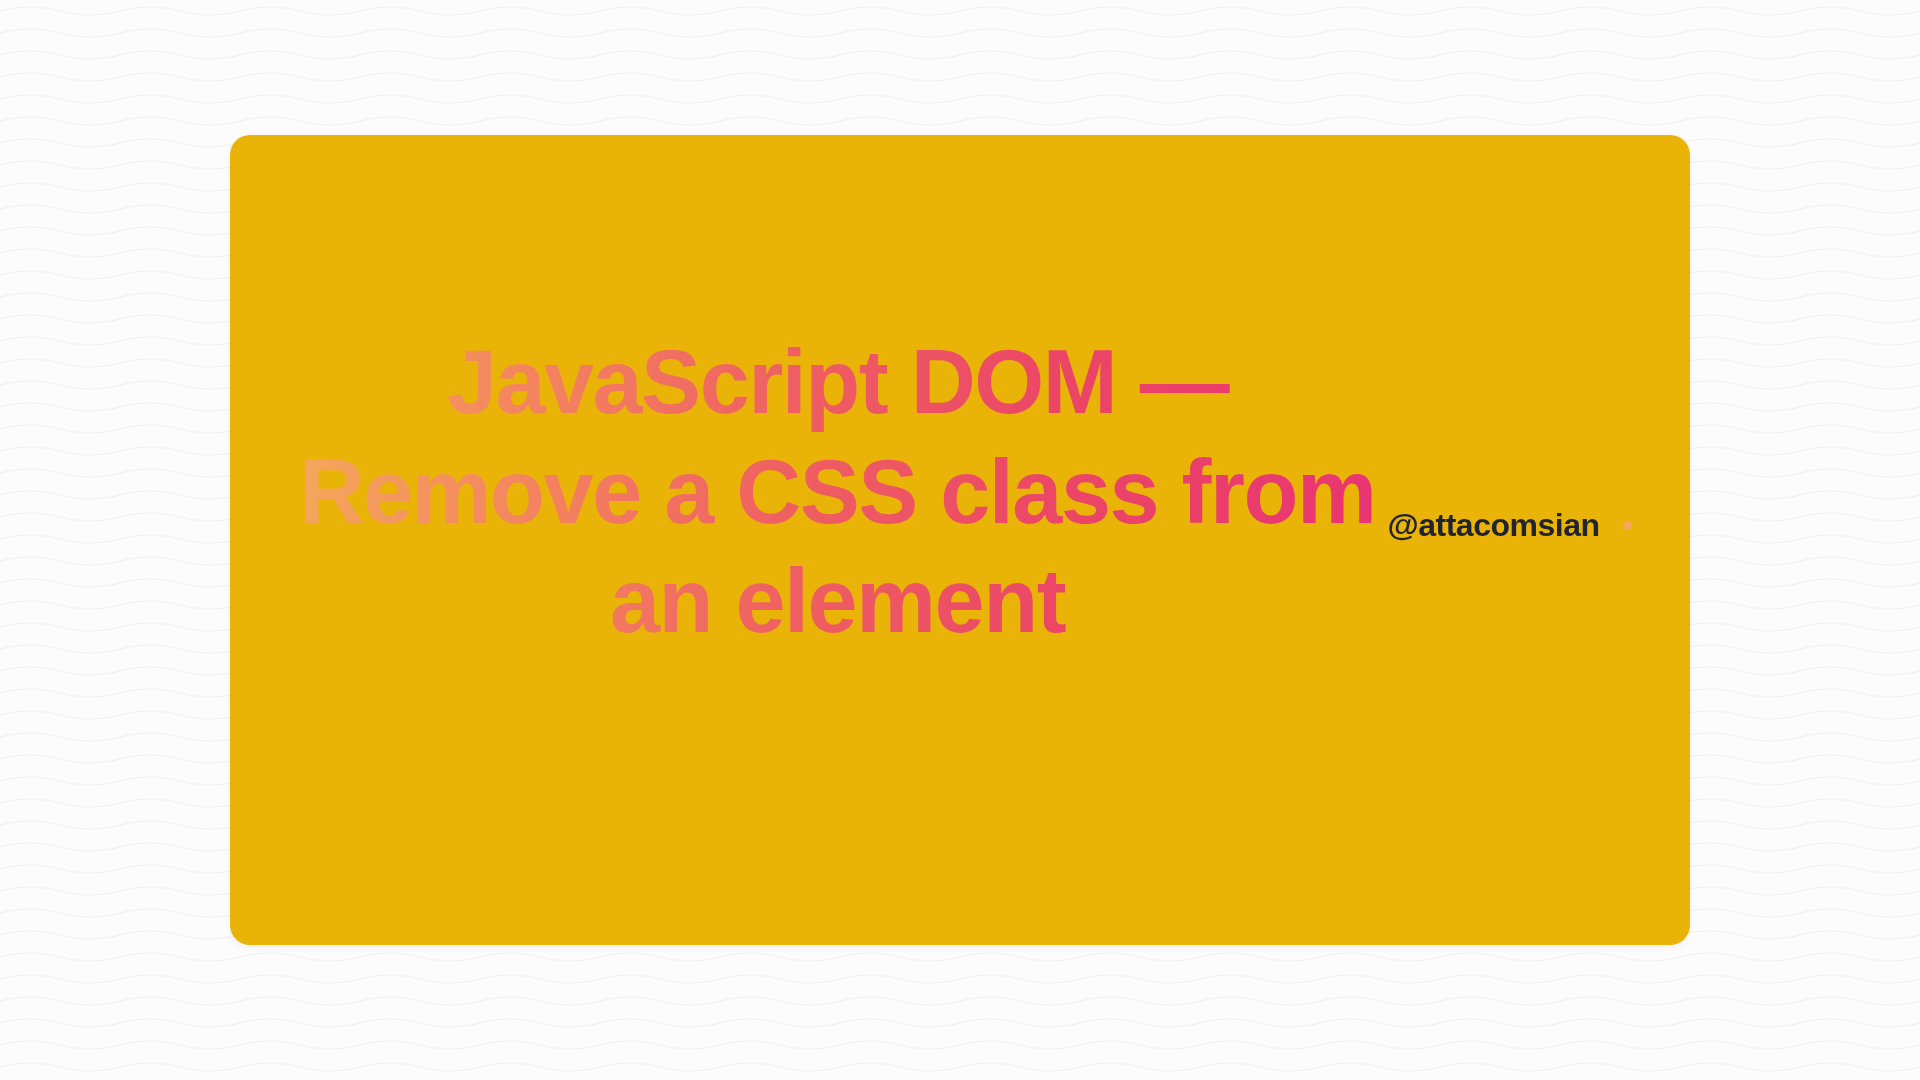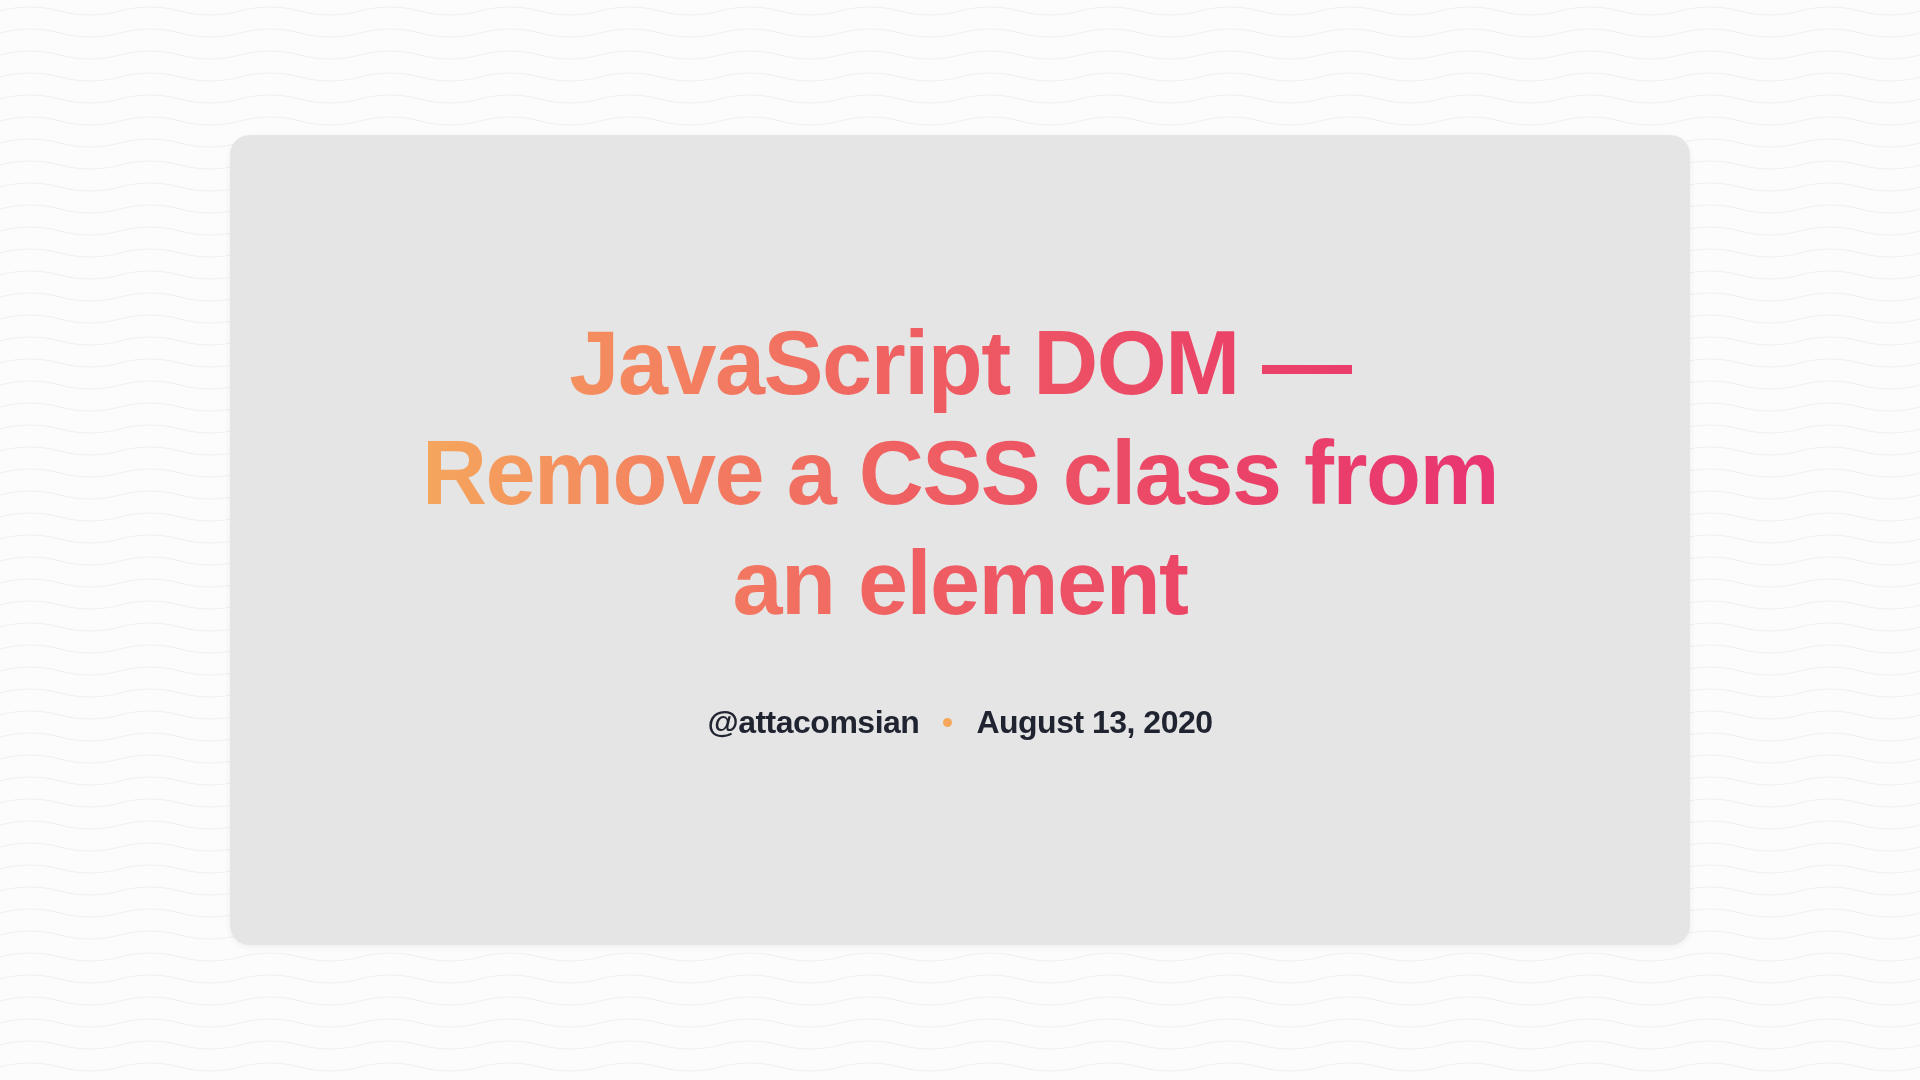--- a/index.html
+++ b/index.html
@@ -27,26 +27,26 @@
       z-index: 0;
     }
     
     .card {
       position: absolute;
       top: 50%;
       left: 50%;
       transform: translate(-50%, -50%);
       width: 1460px;
       height: 810px;
-      background-color: #e5e5e5;
+      background-color: #eab308;
       border-radius: 20px;
       box-shadow: 0 2px 6px rgba(0, 0, 0, 0.06);
       z-index: 1;
       display: flex;
-      flex-direction: column;
+      flex-direction: row;
       align-items: center;
       justify-content: center;
       padding: 0 40px 30px 40px;
     }
     
     .title {
       font-size: 90px;
       font-weight: 800;
       text-align: center;
       line-height: 1.22;
@@ -88,15 +88,14 @@
     </pattern>
   </defs>
   <rect width="1920" height="1080" fill="url(#wave)"></rect>
 </svg>
 
 <div class="card">
   <h1 class="title">JavaScript DOM — Remove a CSS class from an element</h1>
   <div class="meta">
     <span>@attacomsian</span>
     <span class="meta-separator"></span>
-    <span>August 13, 2020</span>
   </div>
 </div>
 
 </body></html>

